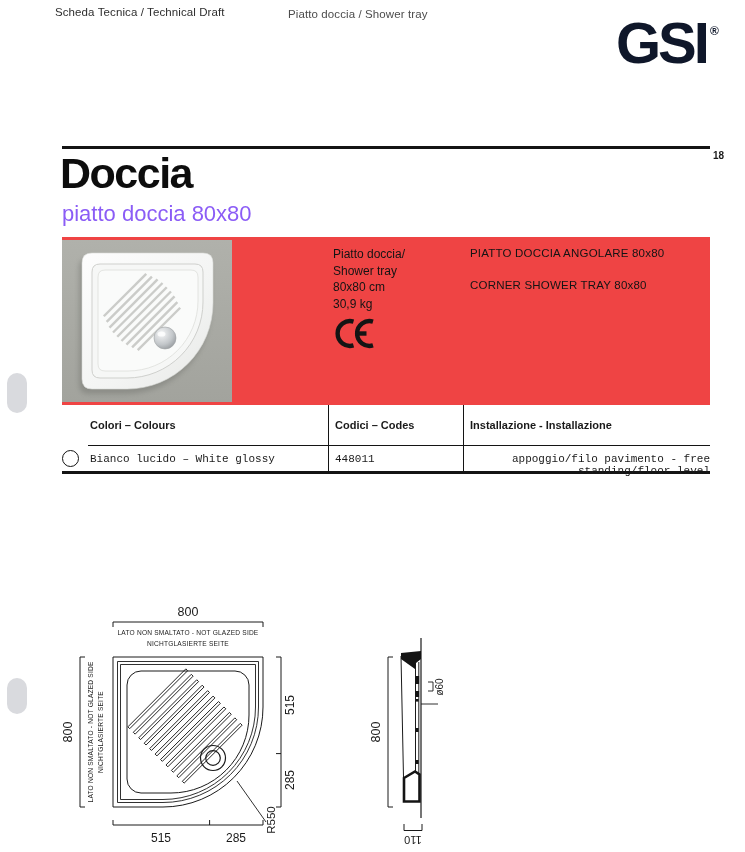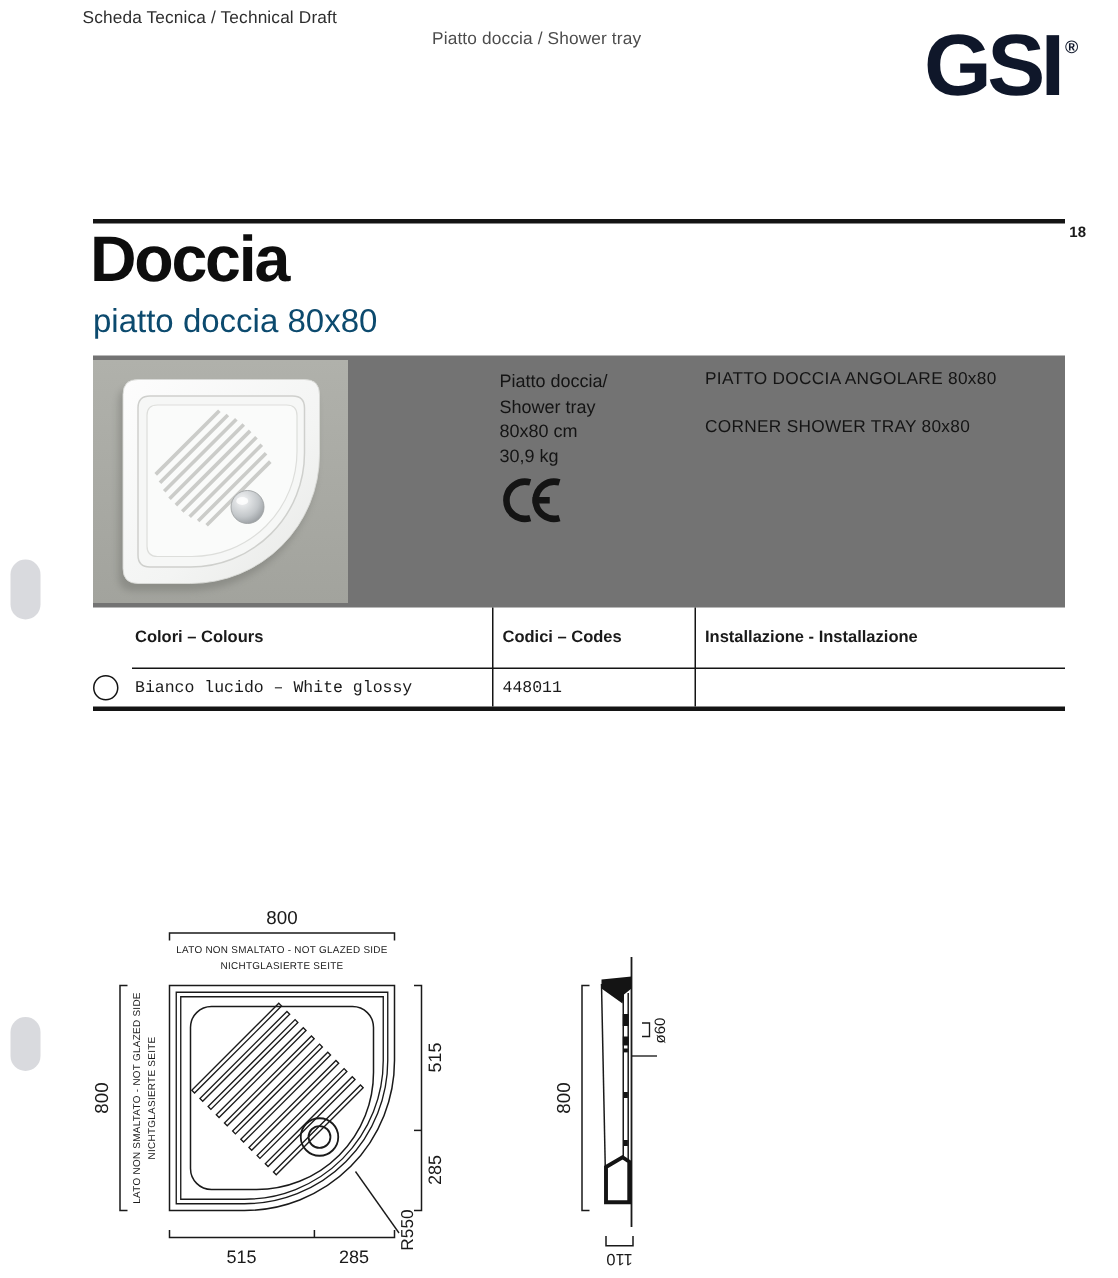--- a/index.html
+++ b/index.html
@@ -5,29 +5,29 @@
   * { margin:0; padding:0; box-sizing:border-box; }
   html,body { background:#ffffff; }
   .sheet {
     position:relative; width:745px; height:852px; background:#fff;
     font-family:"Liberation Sans", sans-serif; color:#1a1a1a; overflow:hidden;
   }
   .abs { position:absolute; }
 
   
   .hdr-left  { left:55px;  top:6px;  font-size:11.5px; color:#2e2e2e; letter-spacing:.1px;text-align:right; }
-  .hdr-mid   { left:288px; top:20px;  font-size:11.5px; color:#4c4c4c; letter-spacing:.1px; }
+  .hdr-mid   { left:288px; top:8px;  font-size:11.5px; color:#4c4c4c; letter-spacing:.1px; }
   .logo      { left:616px; top:0px; font-size:58px; font-weight:700; letter-spacing:-3px; line-height:62px; color:#0f172a; }
   .logo sup  { font-size:12px; letter-spacing:0; vertical-align:28px; margin-left:3px; }
 
   .rule-top  { left:62px; top:146px; width:648px; height:3px; background:#141414; }
   .page-num  { left:700px; top:150px; width:24px; text-align:right; font-size:10px; font-weight:700; }
 
   .title     { left:60px; top:149px; font-size:43px; font-weight:700; letter-spacing:-1.5px; color:#0d0d0d; }
-  .subtitle  { left:62px; top:201px; font-size:22px; font-weight:400; color:#0c4a6e; }
+  .subtitle  { left:62px; top:201px; font-size:22px; font-weight:400; color:#8b5cf6; }
 
   
   .band      { left:62px; top:237px; width:648px; height:168px; }
   .band .spec{ position:absolute; left:271px; top:9px; font-size:12px; line-height:16.5px; color:#141414; }
   .band .name-it { position:absolute; left:408px; top:10px; font-size:11.5px; letter-spacing:.2px; color:#141414; }
   .band .name-en { position:absolute; left:408px; top:42px; font-size:11.5px; letter-spacing:.2px; color:#141414; }
   .band .ce  { position:absolute; left:270px; top:80px; }
   .band .photo { position:absolute; left:0px; top:3px; }
 
   
@@ -57,21 +57,21 @@
   <div class="abs hdr-left">Scheda Tecnica / Technical Draft</div>
   <div class="abs hdr-mid">Piatto doccia / Shower tray</div>
   <div class="abs logo"><span>GSI</span><sup>®</sup></div>
 
   <div class="abs rule-top"></div>
   <div class="abs page-num">18</div>
 
   <div class="abs title">Doccia</div>
   <div class="abs subtitle">piatto doccia 80x80</div>
 
-  <div class="abs band" style="background:#737373;">
+  <div class="abs band" style="background:#ef4444;">
 
     <svg class="photo" width="170" height="162" viewBox="0 0 170 162">
       <defs>
         <linearGradient id="bgg" x1="0" y1="0" x2="0" y2="1">
           <stop offset="0" stop-color="#b0b1ab"></stop>
             <stop offset="1" stop-color="#a2a39d"></stop>
         </linearGradient>
         <linearGradient id="trayg" x1="0" y1="0" x2="1" y2="1">
           <stop offset="0" stop-color="#fdfdfd"></stop>
             <stop offset="0.6" stop-color="#f3f4f3"></stop>
@@ -131,20 +131,21 @@
     <div class="h1"></div>
     <div class="hb"></div>
 
     <div class="th c1">Colori – Colours</div>
     <div class="th c2">Codici – Codes</div>
     <div class="th c3">Installazione - Installazione</div>
 
     <div class="swatch"></div>
     <div class="td c1">Bianco lucido – White glossy</div>
     <div class="td c2">448011</div>
+    <div class="td c3">appoggio/filo pavimento - free standing/floor level</div>
   </div>
 
   <div class="abs pill pill1"></div>
   <div class="abs pill pill2"></div>
 
   <svg class="abs drawings" width="440" height="254" viewBox="0 0 440 254">
     <g fill="none" stroke="#1a1a1a" stroke-width="1">
 
       <path d="M53,59 H203 V109 A100 100 0 0 1 103,209 H53 Z"></path>
       <path d="M57.5,63.5 H198.5 V109 A95.5 95.5 0 0 1 103,204.5 H57.5 Z" stroke-width="0.9"></path>

